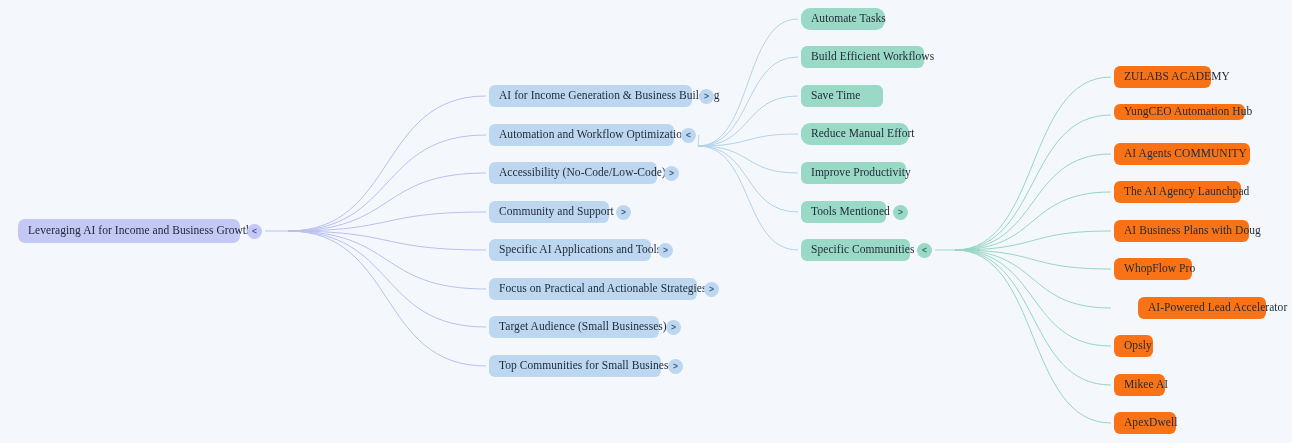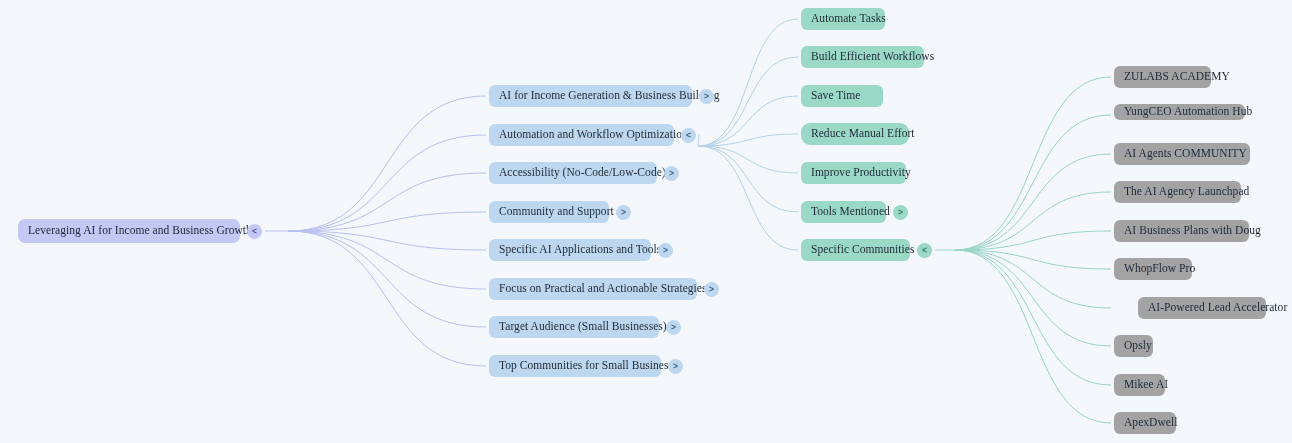--- a/index.html
+++ b/index.html
@@ -42,21 +42,21 @@
     height: 24px;
     border-radius: 7px;
   }
   .node.lvl2 {
     background: #bcd7ef;
   }
   .node.lvl3 {
     background: #9ad9c5;
   }
   .node.lvl4 {
-    background: #a3a3a3;
+    background: #f97316;
   }
   .toggle {
     position: absolute;
     width: 15px;
     height: 15px;
     border-radius: 50%;
     display: flex;
     align-items: center;
     justify-content: center;
     font-family: "Liberation Sans", sans-serif;
@@ -145,21 +145,21 @@
       </div>
       <div class="toggle t-lvl2" style="left: 704px; top: 281.5px;">&gt;</div>
       <div class="node lvl2" style="left: 489px; top: 316px; width: 170px; height: 22px;">
         <span>Target Audience (Small Businesses)</span>
       </div>
       <div class="toggle t-lvl2" style="left: 666px; top: 319.5px;">&gt;</div>
       <div class="node lvl2" style="left: 489px; top: 355px; width: 172px; height: 22px;">
         <span>Top Communities for Small Business</span>
       </div>
       <div class="toggle t-lvl2" style="left: 668px; top: 358.5px;">&gt;</div>
-      <div class="node lvl3" style="left: 801px; top: 8px; width: 84px; height: 22px;">
+      <div class="node lvl3" style="left: 801px; top: 8px; width: 84px; height: 22px; border-radius: 9px;">
         <span>Automate Tasks</span>
       </div>
       <div class="node lvl3" style="left: 801px; top: 46px; width: 123px; height: 22px;">
         <span>Build Efficient Workflows</span>
       </div>
       <div class="node lvl3" style="left: 801px; top: 85px; width: 82px; height: 22px;">
         <span>Save Time</span>
       </div>
       <div class="node lvl3" style="left: 801px; top: 123px; width: 108px; height: 22px; border-radius: 9px;">
         <span>Reduce Manual Effort</span>

